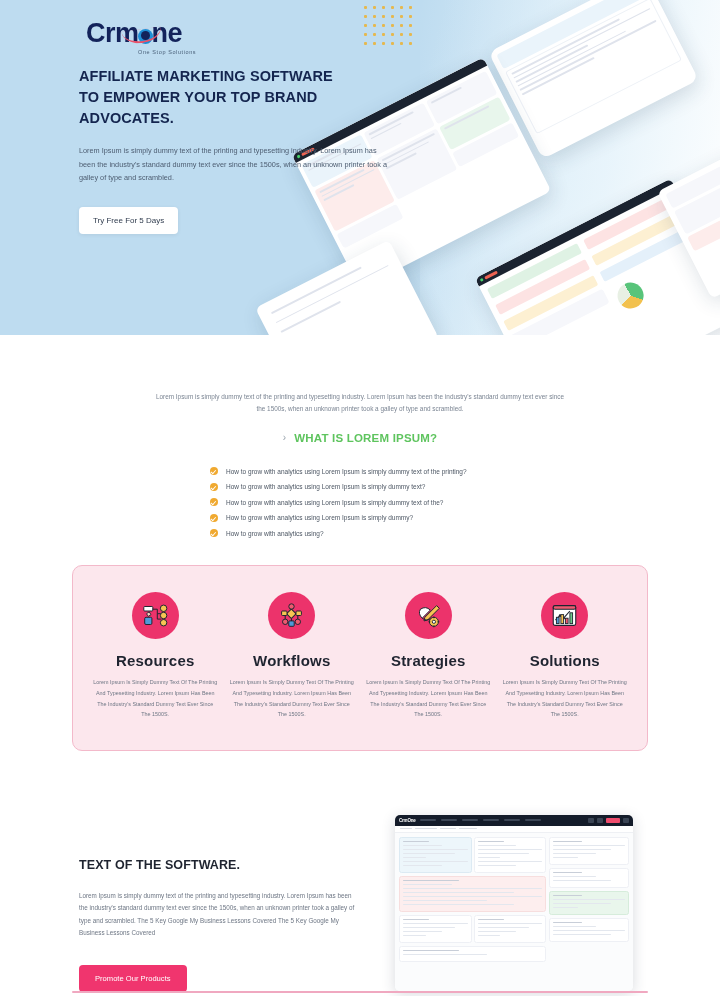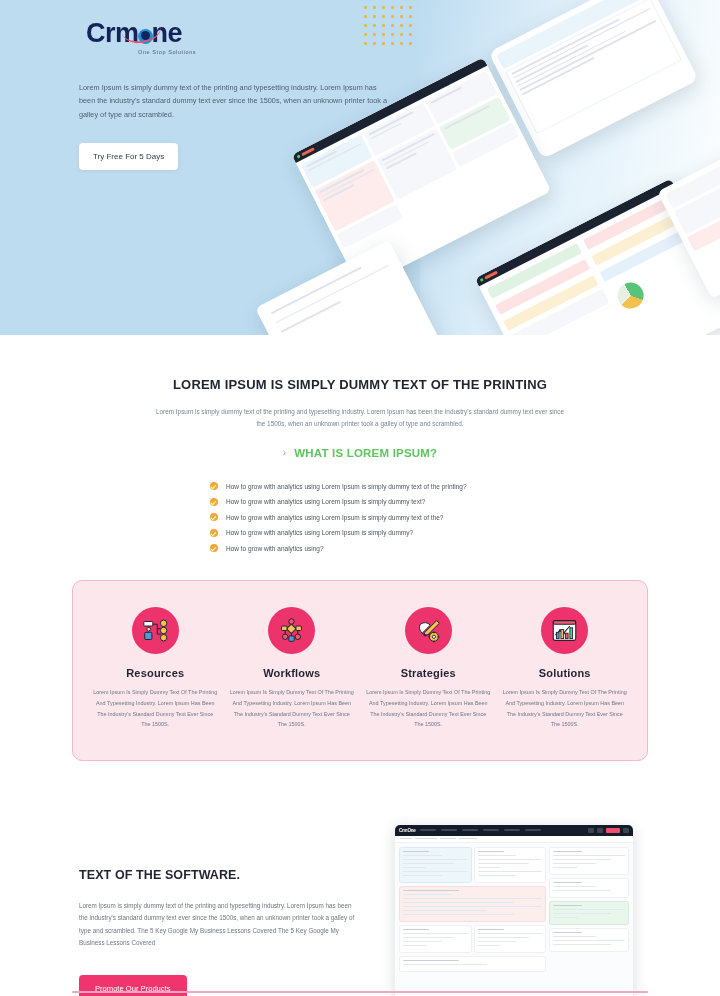--- a/index.html
+++ b/index.html
@@ -155,21 +155,21 @@
     border:1px solid #f3b9ca; border-radius:10px;
     padding:26px 14px 30px; display:flex;
   }
   .feat { flex:1; text-align:center; padding:0 6px; }
   .feat-ico {
     width:47px; height:47px; border-radius:50%;
     background:#ec336b; margin:0 auto 13px;
     display:flex; align-items:center; justify-content:center;
   }
   .feat-ico svg { width:27px; height:27px; display:block; }
-  .feat-title { font-size:11px; font-weight:bold; color:#1f2430; letter-spacing:.2px; }
+  .feat-title { font-size:15px; font-weight:bold; color:#1f2430; letter-spacing:.2px; }
   .feat-desc { margin-top:8px; font-size:5.4px; line-height:1.95; color:#6d7684; }
 
   
   .sec4 { margin-top:58px; display:flex; padding:0 79px 0 79px; gap:26px; }
   .sec4-left { width:290px; padding-top:26px; }
   .sec4-title { font-size:12.5px; font-weight:bold; color:#1f2430; line-height:1.6; letter-spacing:.1px; }
   .sec4-sub { margin-top:15px; font-size:6.3px; line-height:2; color:#6d7684; width:282px; }
   .sec4-btn {
     margin-top:25px; display:inline-block; background:#f0356e; color:#fff;
     border:0; font-size:7.6px; padding:9px 16px; border-radius:4px;
@@ -368,27 +368,31 @@
           <div class="card short"></div>
             <div class="card"></div>
             <div class="card pink short"></div>
         </div>
       </div>
     </div>
 
   </div>
 
   <div class="hero-copy">
+    <h1 class="hero-title">
+      <span>AFFILIATE MARKETING SOFTWARE</span><br>
+      <span>TO EMPOWER YOUR TOP BRAND</span><br>
+      <span>ADVOCATES.</span>
+    </h1>
     <p class="hero-sub">Lorem Ipsum is simply dummy text of the printing and typesetting industry. Lorem Ipsum has been the industry's standard dummy text ever since the 1500s, when an unknown printer took a galley of type and scrambled.</p>
     <button class="hero-btn">Try Free For 5 Days</button>
   </div>
 </section>
 
 <section class="sec2">
-  <h2 class="sec2-title">LOREM IPSUM IS SIMPLY DUMMY TEXT OF THE PRINTING</h2>
   <p class="sec2-sub">Lorem Ipsum is simply dummy text of the printing and typesetting industry. Lorem Ipsum has been the industry's standard dummy text ever since the 1500s, when an unknown printer took a galley of type and scrambled.</p>
 
   <button class="sec2-link">
     <span class="chev">›</span>
     <span>WHAT IS LOREM IPSUM?</span>
   </button>
 
   <ul class="faq">
     <li>
       <span class="tick"></span>

